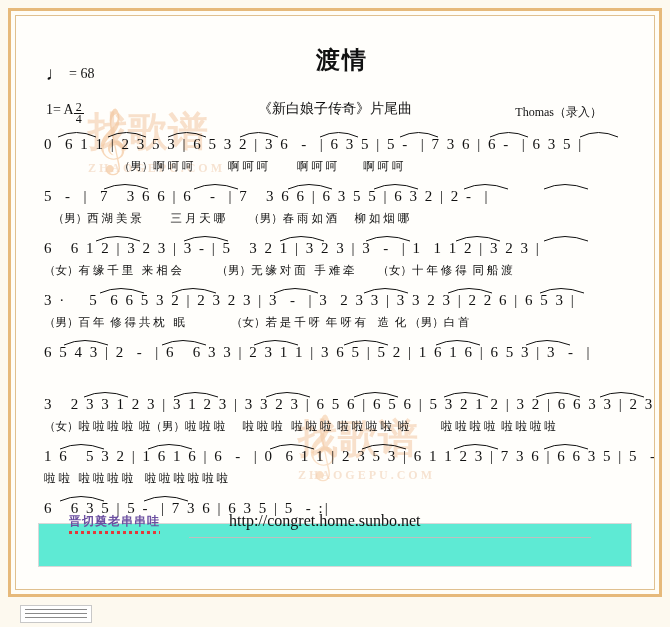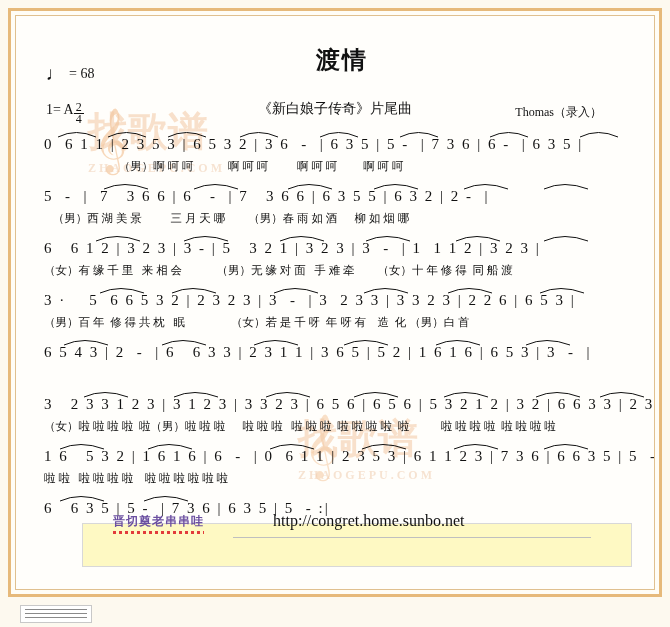--- a/index.html
+++ b/index.html
@@ -120,23 +120,22 @@
     pointer-events:none;
   }
   .ties svg{display:block;}
 
   
   .bottom-box{
     position:absolute;
     left:22px;right:22px;bottom:22px;
     height:44px;
     border:1px solid #d8d8d8;
-    background:#fef9c3;
-    box-sizing:border-box;
-    margin-left:44px;
+    background:#5eead4;
+    box-sizing:border-box;
   }
   .sig{
     position:absolute;left:30px;bottom:32px;
     font-size:12px;color:#6b4fa0;font-weight:bold;
     letter-spacing:1px;
   }
   .sig .ul{
     display:block;height:3px;margin-top:1px;
     background:repeating-linear-gradient(90deg,#e23b3b 0 3px,transparent 3px 6px);
   }

